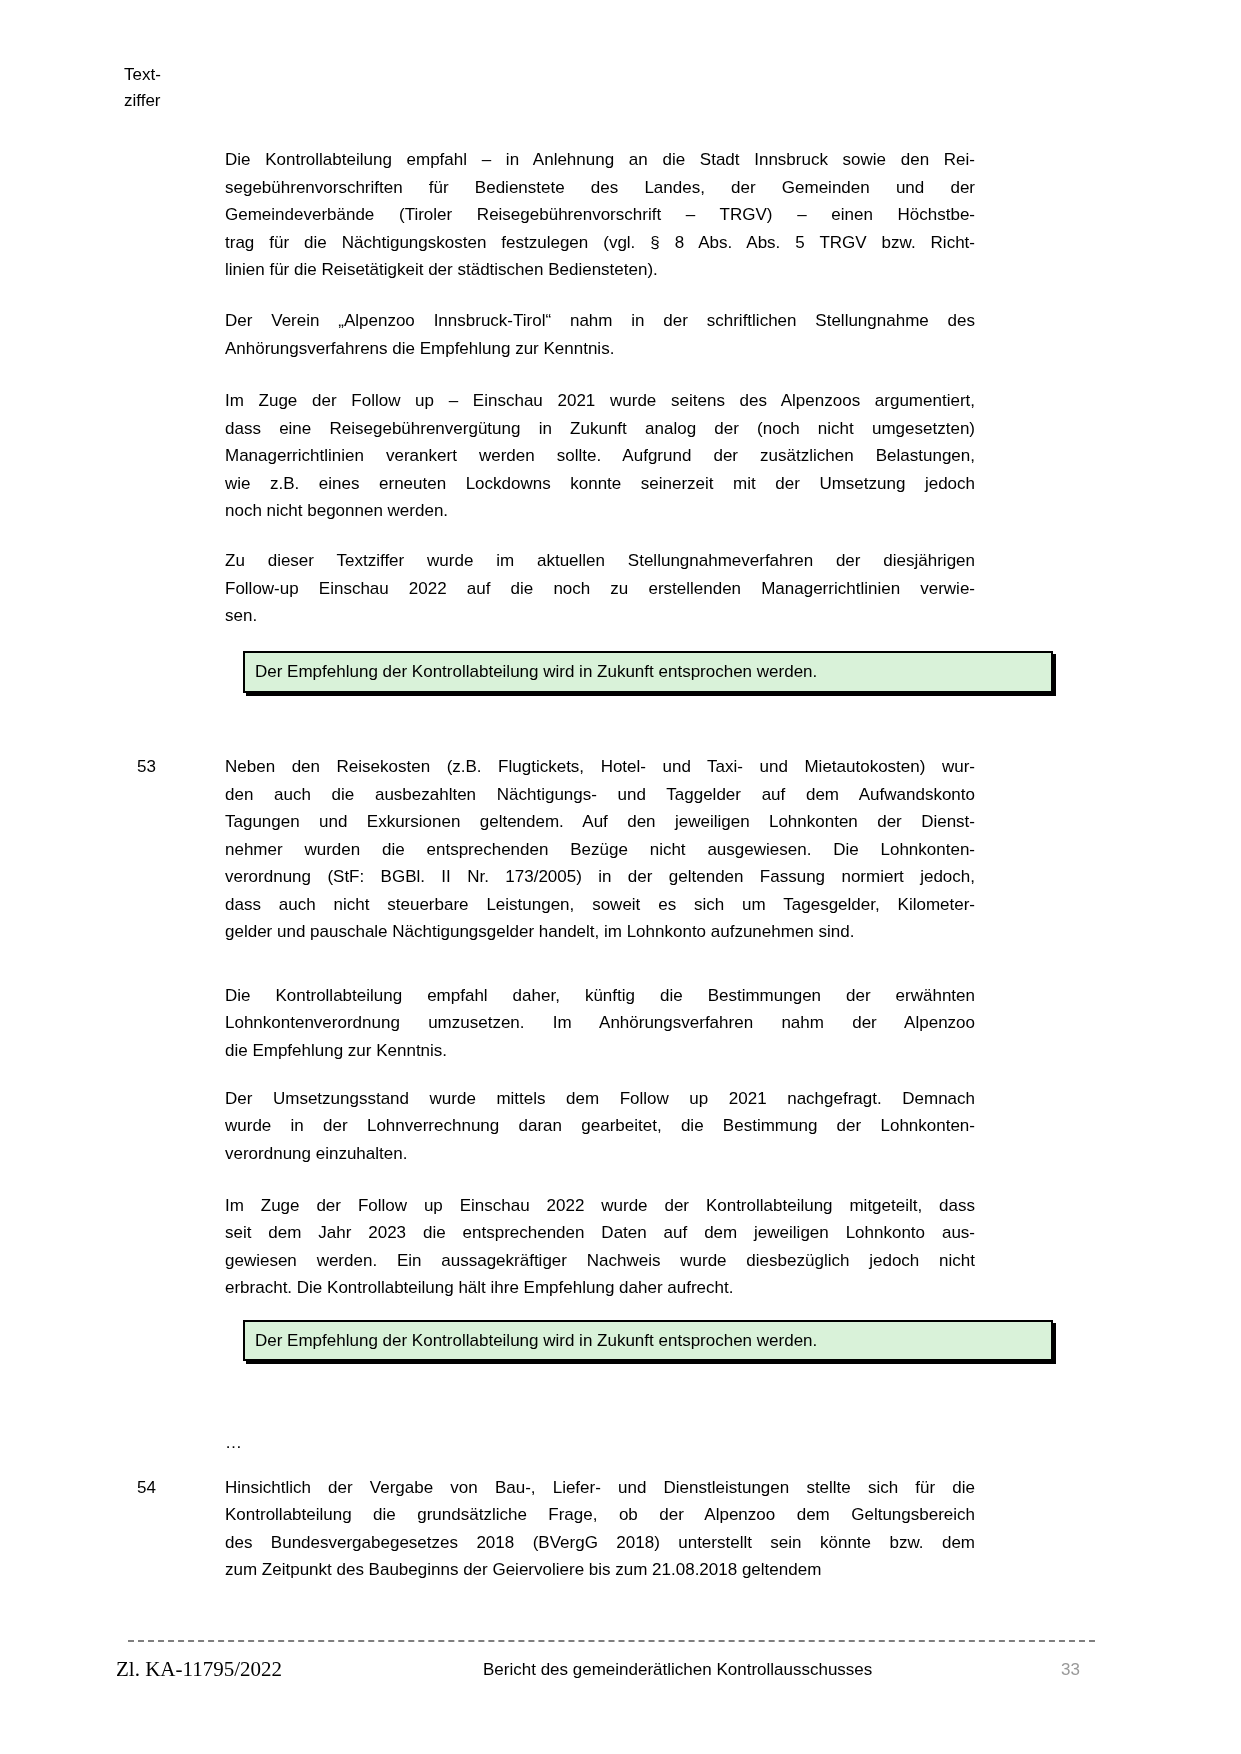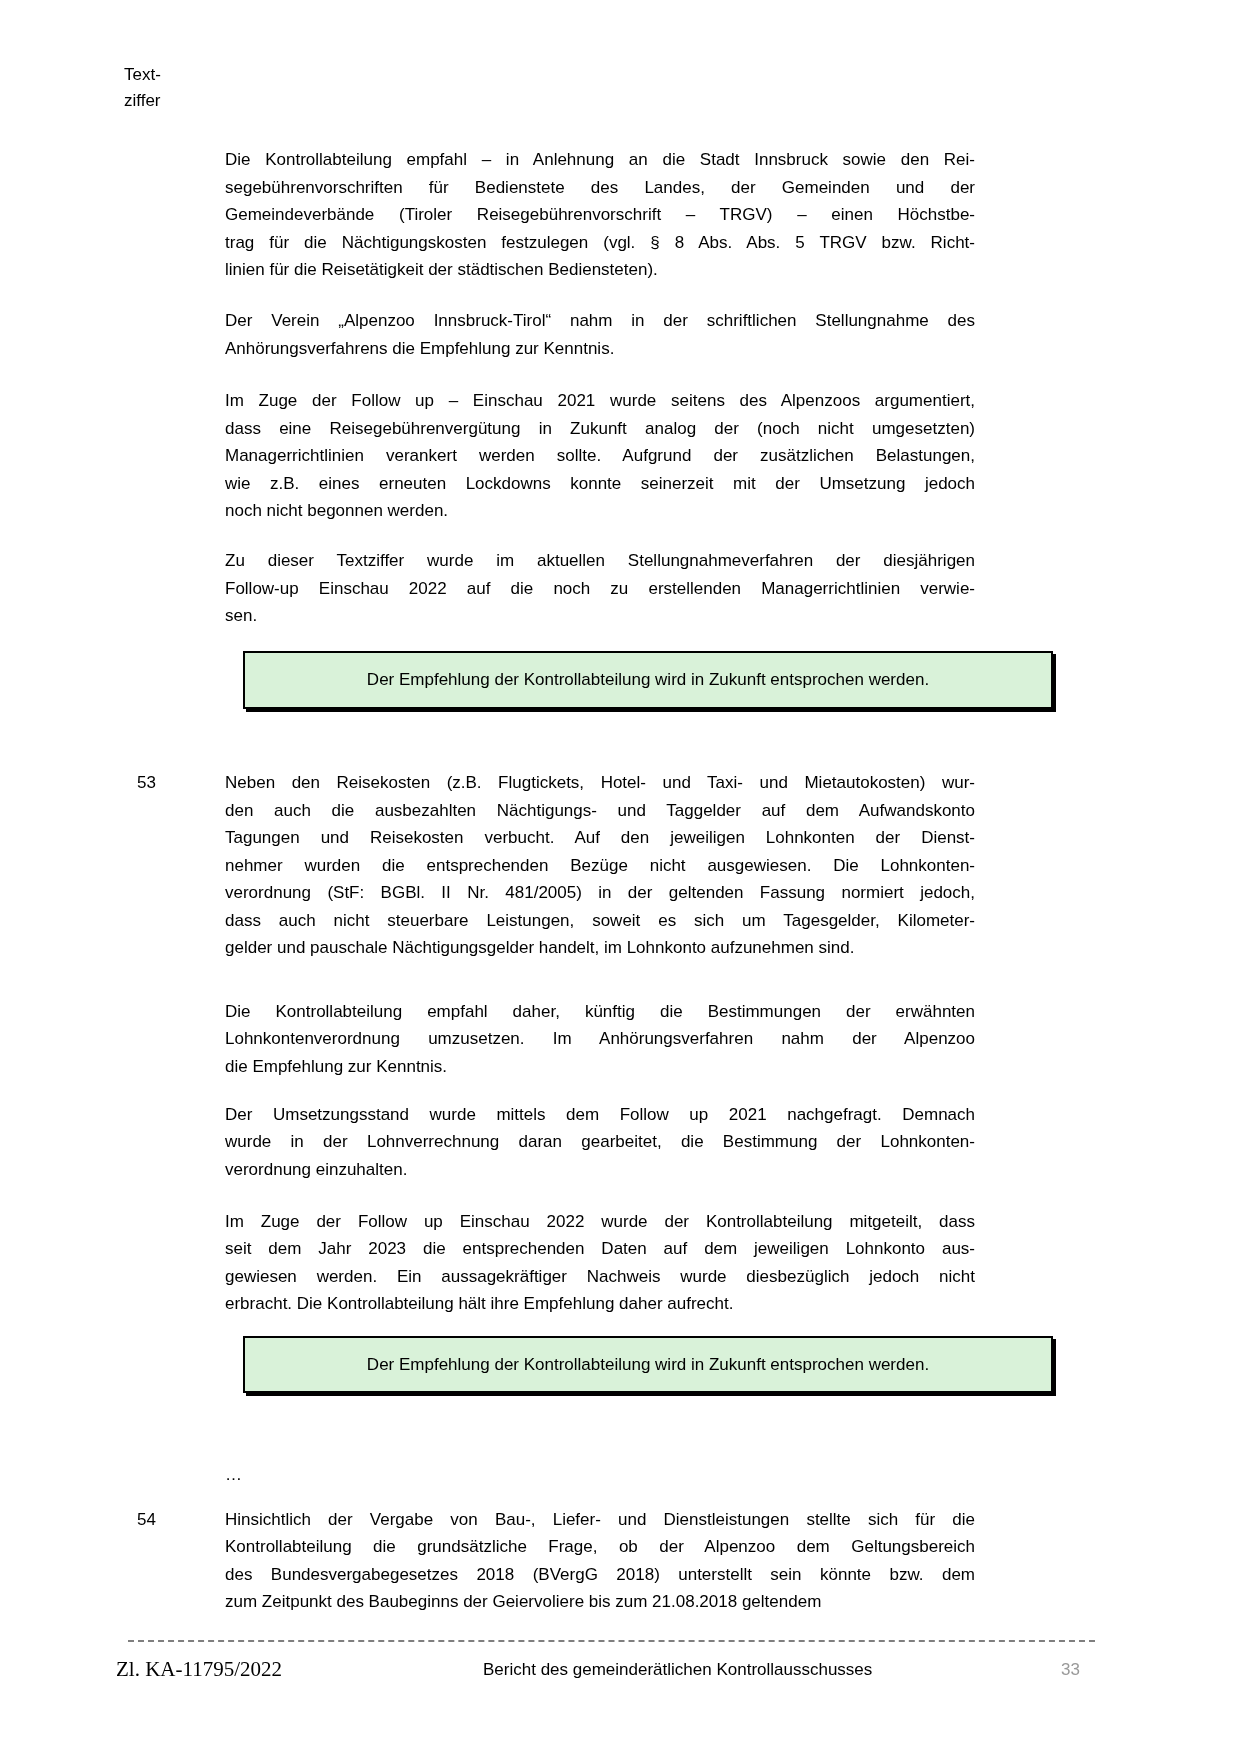--- a/index.html
+++ b/index.html
@@ -52,22 +52,22 @@
     line-height: 27.5px;
     text-align: right;
   }
   .rec-box {
     box-sizing: border-box;
     margin-left: 18px;
     width: 810px;
     border: 2px solid #000000;
     background: #d9f2d9;
     box-shadow: 3px 3px 0 #000000;
-    padding: 13px 10px;
-    text-align: center;
+    padding: 5px 10px;
+    text-align: left;
     font-size: 17px;
     line-height: 27.5px;
   }
   .ellipsis {
     font-size: 17px;
     line-height: 27.5px;
   }
   
   .p-intro-0 { margin-top: 146px; }
   .p-intro-1 { margin-top: 23.5px; }
@@ -151,23 +151,23 @@
 
     <div class="rec-box box-intro">
       <span>Der Empfehlung der Kontrollabteilung wird in Zukunft entsprochen werden.</span>
     </div>
 
     <div class="section sec-53">
       <div class="tz-number">53</div>
       <div class="para">
           <div class="tline">Neben den Reisekosten (z.B. Flugtickets, Hotel- und Taxi- und Mietautokosten) wur-</div>
           <div class="tline">den auch die ausbezahlten Nächtigungs- und Taggelder auf dem Aufwandskonto</div>
-          <div class="tline">Tagungen und Reisekosten verbucht. Auf den jeweiligen Lohnkonten der Dienst-</div>
+          <div class="tline">Tagungen und Exkursionen geltendem. Auf den jeweiligen Lohnkonten der Dienst-</div>
           <div class="tline">nehmer wurden die entsprechenden Bezüge nicht ausgewiesen. Die Lohnkonten-</div>
-          <div class="tline">verordnung (StF: BGBl. II Nr. 481/2005) in der geltenden Fassung normiert jedoch,</div>
+          <div class="tline">verordnung (StF: BGBl. II Nr. 173/2005) in der geltenden Fassung normiert jedoch,</div>
           <div class="tline">dass auch nicht steuerbare Leistungen, soweit es sich um Tagesgelder, Kilometer-</div>
           <div class="tline tline-last">gelder und pauschale Nächtigungsgelder handelt, im Lohnkonto aufzunehmen sind.</div>
         </div>
     </div>
     <div class="para p-53-1">
         <div class="tline">Die Kontrollabteilung empfahl daher, künftig die Bestimmungen der erwähnten</div>
         <div class="tline">Lohnkontenverordnung umzusetzen. Im Anhörungsverfahren nahm der Alpenzoo</div>
         <div class="tline tline-last">die Empfehlung zur Kenntnis.</div>
       </div>
     <div class="para p-53-2">

